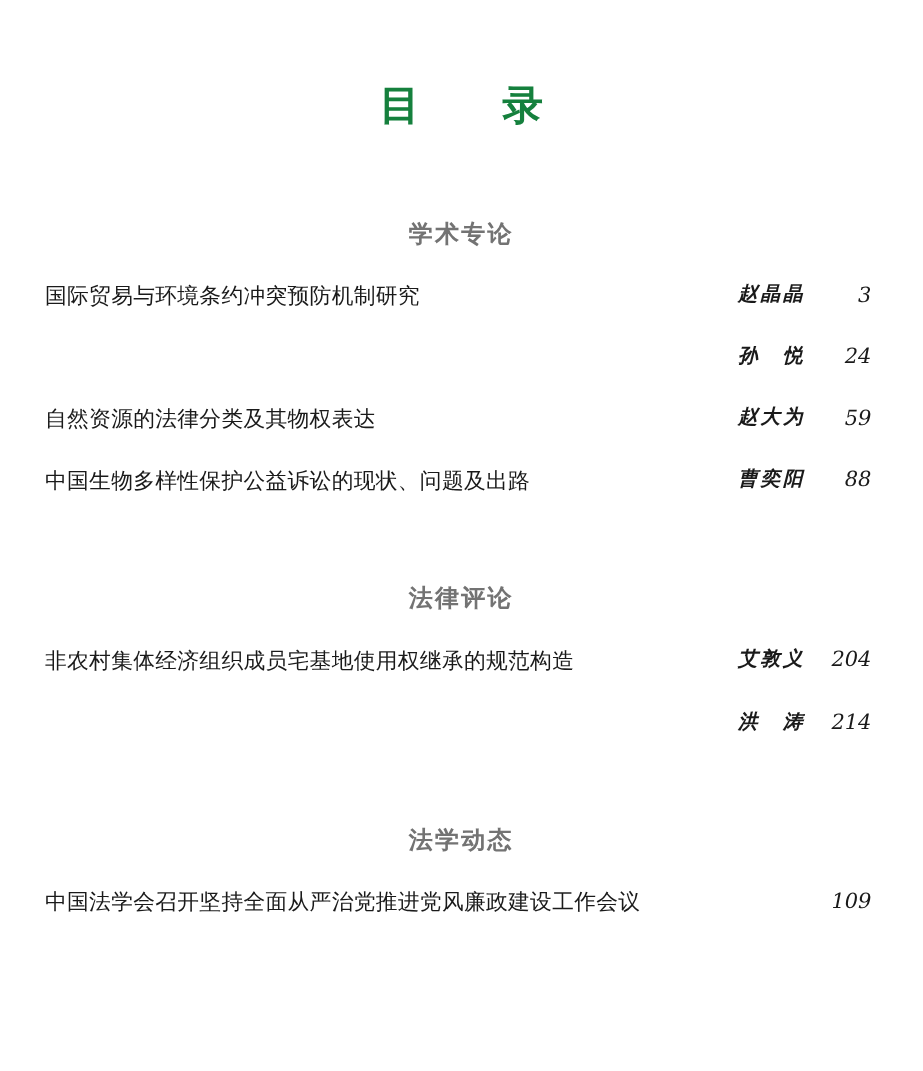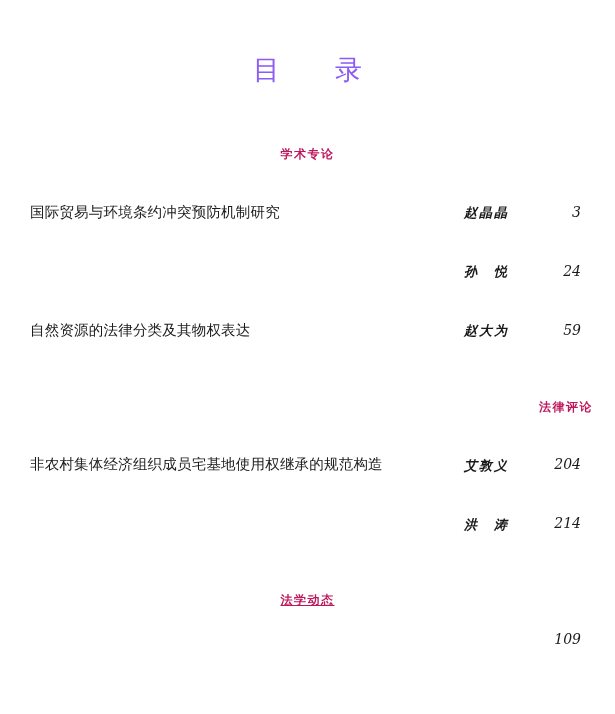--- a/index.html
+++ b/index.html
@@ -17,53 +17,52 @@
   .page {
     position: relative;
     width: 615px;
     height: 714px;
     box-sizing: border-box;
     padding: 0 22px;
   }
   .doc-title {
     text-align: center;
     font-size: 27px;
-    font-weight: normal;
+    font-weight: bold;
     letter-spacing: 14px;
     text-indent: 14px;
     margin-top: 52px;
     margin-bottom: 0;
     font-family: "DejaVu Serif", "Liberation Serif", serif;
-    color: #8b5cf6;
+    color: #15803d;
   }
   .section {
     margin-top: 0;
   }
   .section-heading {
     text-align: center;
-    font-size: 12px;
+    font-size: 16px;
     font-weight: bold;
-    color: #be185d;
+    color: #737373;
     letter-spacing: 1.5px;
   }
   .sec1-heading { margin-top: 58px; }
-  .sec2-heading { margin-top: 58px; text-align: right; }
-  .sec3-heading { margin-top: 58px; text-decoration: underline; }
+  .sec2-heading { margin-top: 58px; }
+  .sec3-heading { margin-top: 58px; }
 
   .entries {
     margin-top: 6px;
   }
   .entry {
     display: flex;
-    align-items: flex-end;
+    align-items: flex-start;
     padding: 0 12px 0 8px;
     margin-top: 21px;
     font-size: 14.5px;
     line-height: 1.4;
-    gap: 28px;
   }
   .entry .title {
     flex: 0 1 auto;
     white-space: nowrap;
     color: #1a1a1a;
     letter-spacing: 0.2px;
   }
   .entry .spacer {
     flex: 1 1 auto;
   }
@@ -71,21 +70,20 @@
     flex: 0 0 auto;
     font-size: 13px;
     font-weight: bold;
     font-style: italic;
     letter-spacing: 2px;
     color: #1a1a1a;
     text-align: right;
     min-width: 58px;
     padding-right: 14px;
     font-family: "DejaVu Serif", "Liberation Serif", serif;
-    margin-top: 20px;
   }
   .entry .page-num {
     flex: 0 0 auto;
     width: 30px;
     text-align: right;
     font-size: 14px;
     font-style: italic;
     font-family: "DejaVu Serif", "Liberation Serif", serif;
     color: #1a1a1a;
   }
@@ -117,20 +115,26 @@
         <span class="page-num">24</span>
       </div>
 
       <div class="entry">
         <span class="title">自然资源的法律分类及其物权表达</span>
         <span class="spacer"></span>
         <span class="author">赵大为</span>
         <span class="page-num">59</span>
       </div>
 
+      <div class="entry">
+        <span class="title">中国生物多样性保护公益诉讼的现状、问题及出路</span>
+        <span class="spacer"></span>
+        <span class="author">曹奕阳</span>
+        <span class="page-num">88</span>
+      </div>
 
     </div>
   </div>
 
   <div class="section">
     <div class="section-heading sec2-heading">法律评论</div>
     <div class="entries">
 
       <div class="entry">
         <span class="title">非农村集体经济组织成员宅基地使用权继承的规范构造</span>
@@ -146,20 +150,21 @@
       </div>
 
     </div>
   </div>
 
   <div class="section">
     <div class="section-heading sec3-heading">法学动态</div>
     <div class="entries">
 
       <div class="entry no-author">
+        <span class="title">中国法学会召开坚持全面从严治党推进党风廉政建设工作会议</span>
         <span class="spacer"></span>
         <span class="author"></span>
         <span class="page-num">109</span>
       </div>
 
     </div>
   </div>
 
 </div>
 

